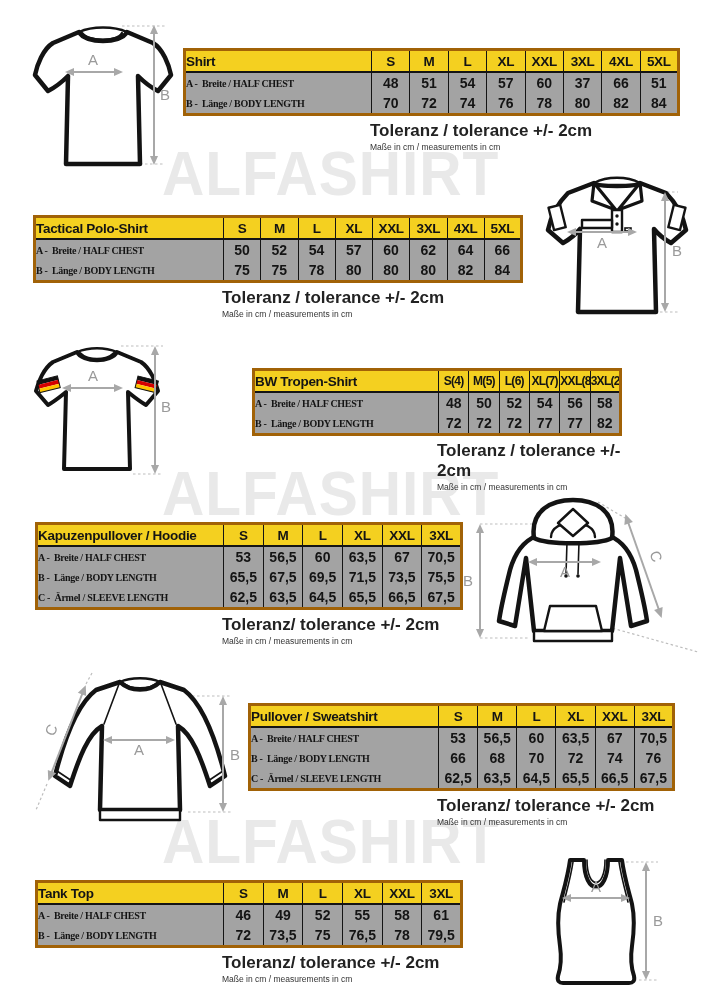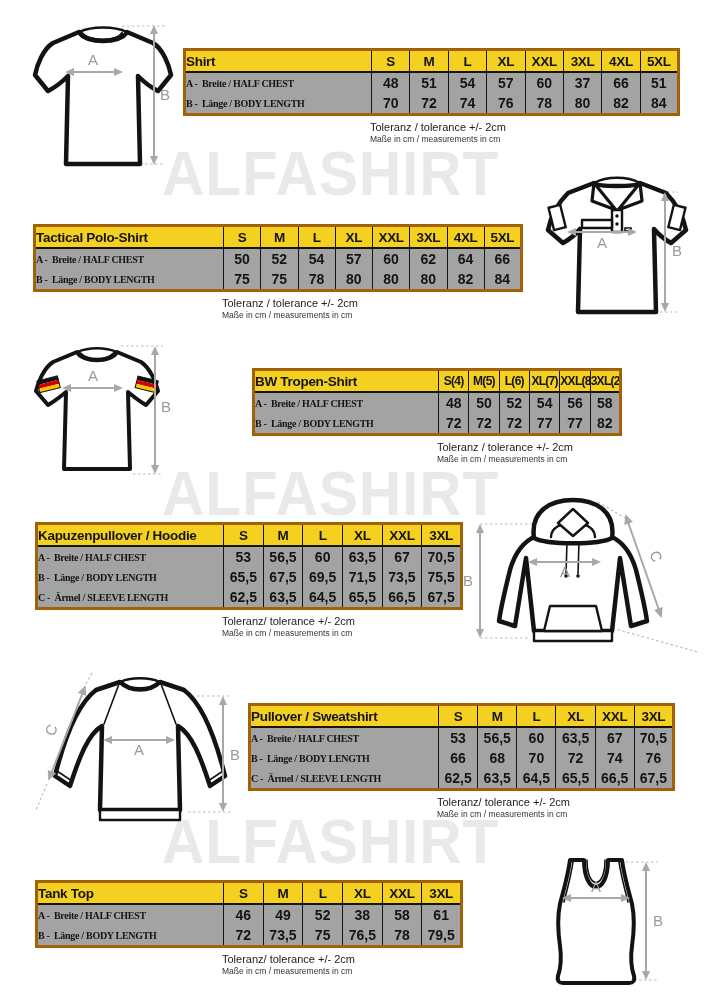--- a/index.html
+++ b/index.html
@@ -21,21 +21,21 @@
   th.sz:first-of-type{border-left:2.3px solid #141414;}
   table.size thead tr{border-bottom:2.5px solid #141414;}
   td.lbl{font-weight:bold;font-size:10px;letter-spacing:-0.3px;padding-left:8px;height:20px;
          white-space:pre;color:#141414;font-family:Liberation Serif, serif;}
   td.val{font-weight:bold;font-size:14px;text-align:center;height:20px;
          border-left:1.3px solid #141414;color:#141414;}
   td.val:first-of-type{border-left:2.3px solid #141414;}
   .twrap.narrowhead th.sz{font-size:12px;letter-spacing:-0.7px;margin-top:44px;}
   
   .tol{margin-top:5px;}
-  .tol .t1{font-size:11px;color:#222;}
+  .tol .t1{font-size:17px;color:#222;font-weight:bold;}
   .tol .t2{font-size:8.5px;color:#333;margin-top:1px;}
   
   svg.fig{position:absolute;z-index:1;overflow:visible;}
   .garment{fill:#fff;stroke:#131313;stroke-width:4.5;stroke-linejoin:round;stroke-linecap:round;}
   .g2{fill:none;stroke:#131313;stroke-width:2.4;stroke-linejoin:round;stroke-linecap:round;}
   .g2f{fill:#fff;stroke:#131313;stroke-width:2.4;stroke-linejoin:round;}
   .g3{fill:none;stroke:#131313;stroke-width:1.6;stroke-linecap:round;}
   .btn{fill:#131313;}
   .arr{stroke:#a8a8a8;stroke-width:2;fill:none;}
   .ah{fill:#a8a8a8;}
@@ -106,21 +106,21 @@
             <td class="val">84</td>
           </tr>
         </tbody>
       </table>
     <div class="tol" style="padding-left:187px">
       <div class="t1">Toleranz / tolerance +/- 2cm</div>
       <div class="t2">Maße in cm / measurements in cm</div>
     </div>
   </div>
 
-  <div class="twrap" style="left:33px;top:224px;width:490px">
+  <div class="twrap" style="left:33px;top:215px;width:490px">
     <table class="size">
         <thead>
           <tr>
             <th class="ttl" style="width:187px">Tactical Polo-Shirt</th>
             <th class="sz">S</th>
             <th class="sz">M</th>
             <th class="sz">L</th>
             <th class="sz">XL</th>
             <th class="sz">XXL</th>
             <th class="sz">3XL</th>
@@ -415,21 +415,21 @@
             <th class="sz">XXL</th>
             <th class="sz">3XL</th>
           </tr>
         </thead>
         <tbody>
           <tr>
             <td class="lbl">A -  Breite / HALF CHEST</td>
             <td class="val">46</td>
             <td class="val">49</td>
             <td class="val">52</td>
-            <td class="val">38</td>
+            <td class="val">55</td>
             <td class="val">58</td>
             <td class="val">61</td>
           </tr>
           <tr>
             <td class="lbl">B -  Länge / BODY LENGTH</td>
             <td class="val">72</td>
             <td class="val">73,5</td>
             <td class="val">75</td>
             <td class="val">76,5</td>
             <td class="val">78</td>

